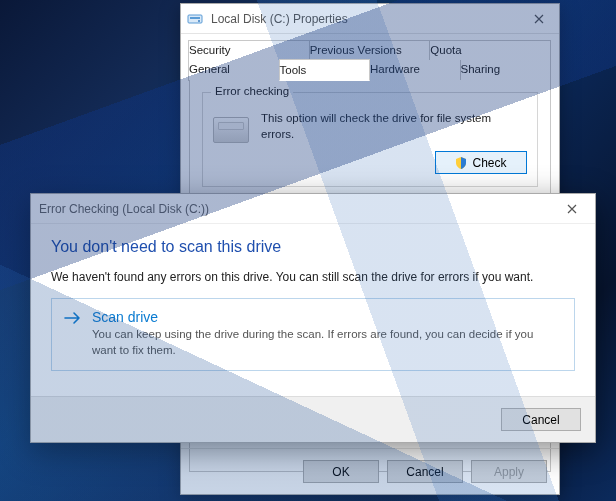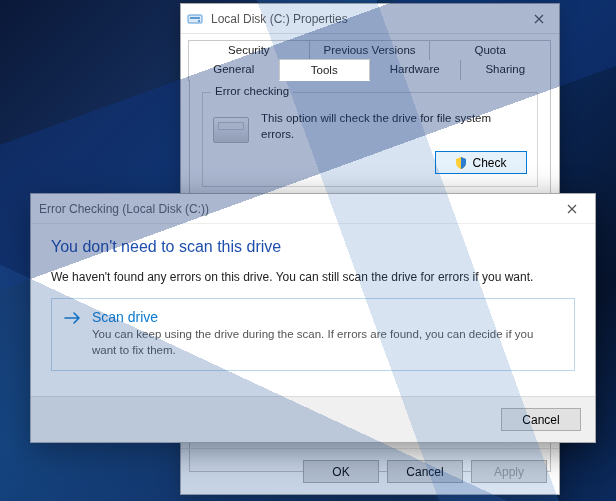--- a/index.html
+++ b/index.html
@@ -32,21 +32,21 @@
     padding: 0 6px; border-bottom: 1px solid #e4e4e4;
     color:#444;
   }
   .props-titlebar .ico { width:16px; height:16px; margin-right:8px; }
   .props-title { flex:1; font-size:12px; color:#555; }
   .props-close { width:28px; height:20px; display:flex; align-items:center; justify-content:center; color:#555; }
 
   .tabs-outer { padding: 6px 8px 0 8px; }
   .tab-row { display:flex; }
   .tab {
-    flex:1; text-align:center; font-size:11.5px;
+    flex:1; font-size:11.5px;
     padding: 3px 0 4px 0; border:1px solid #c8c8c8;
     background:#fff; margin-left:-1px; cursor:default;
     color:#222;
   }
   .tab-row:first-child .tab { border-bottom:none; }
   .tab.active {
     background:#fff; border-bottom:1px solid #fff;
     position:relative; z-index:2;
   }
   .tab-row2 .tab { border-top:none; }

